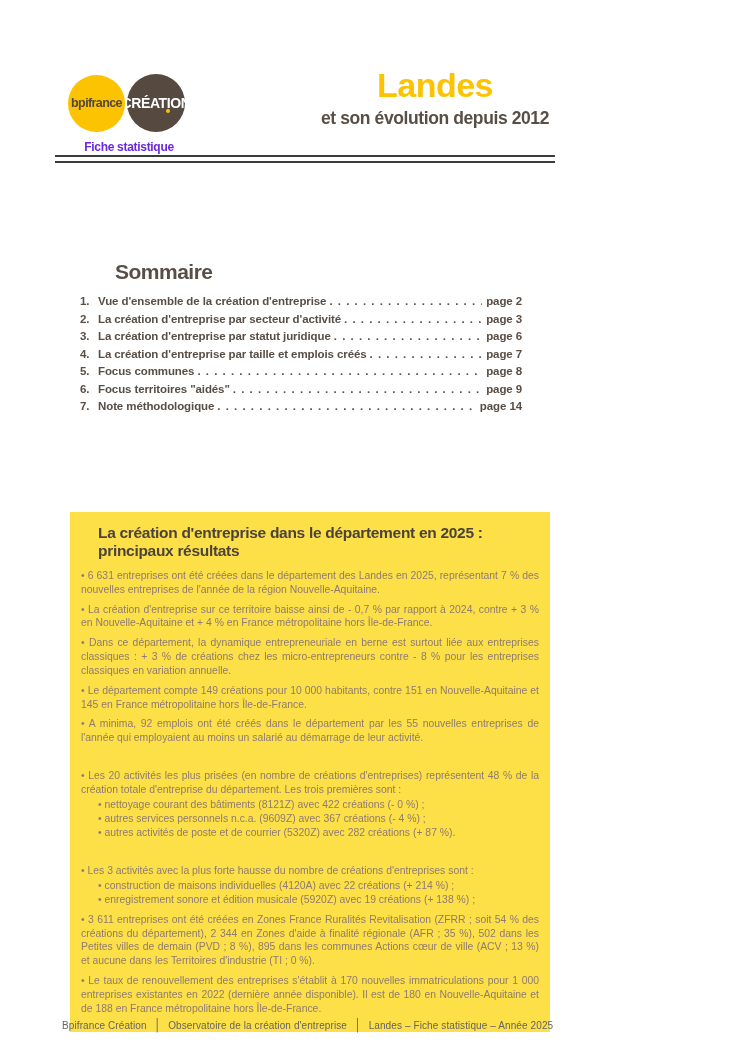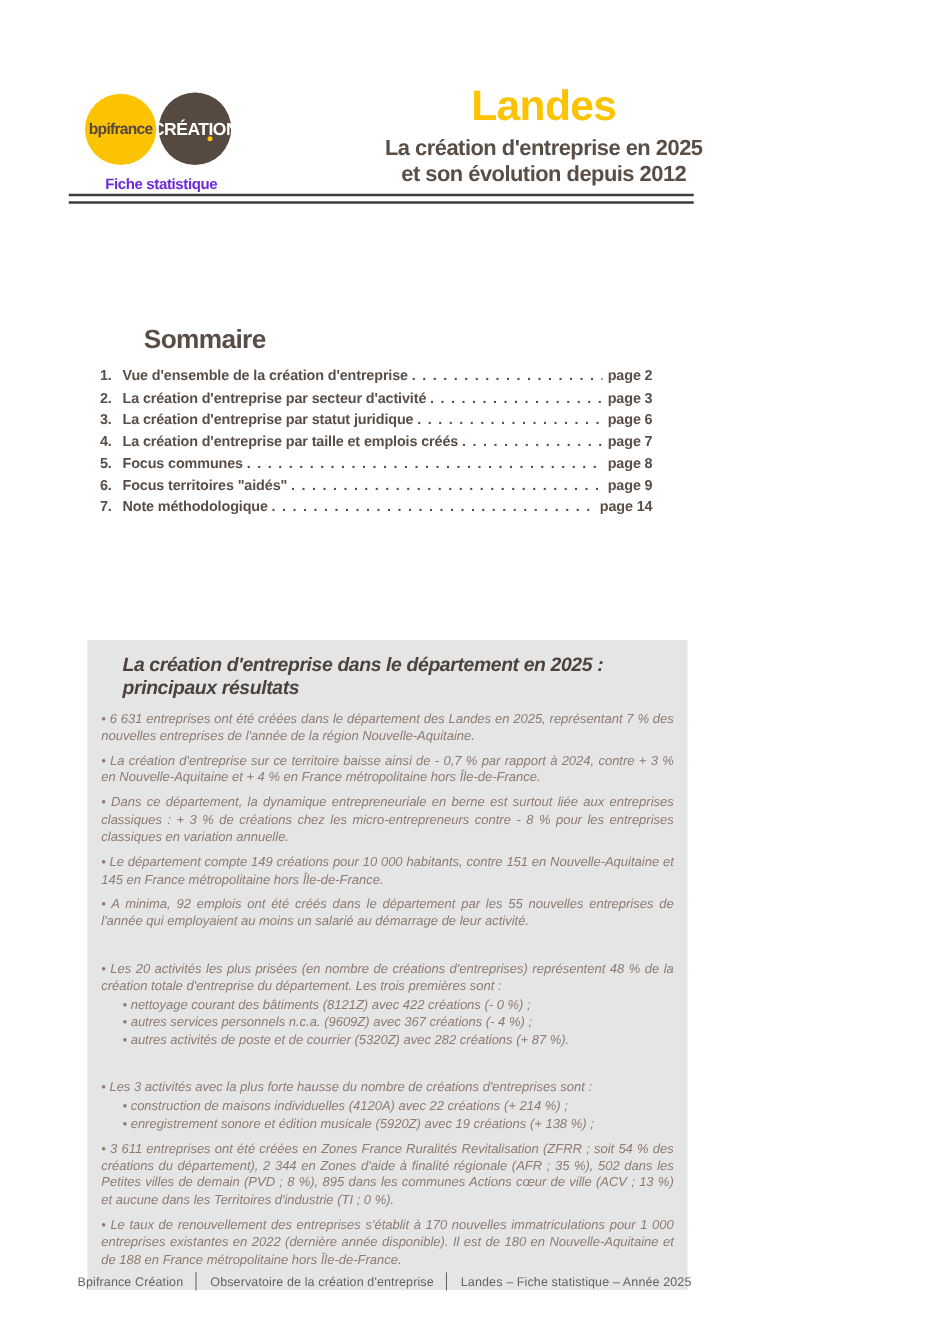--- a/index.html
+++ b/index.html
@@ -77,21 +77,21 @@
     flex:1 1 auto; overflow:hidden; white-space:nowrap; letter-spacing:1px;
   }
   .toc-leader::after {
     content:". . . . . . . . . . . . . . . . . . . . . . . . . . . . . . . . . . . . . . . . . . . . . . . . . . . . . . . . . . . . . . . . . . . . . . . . . . . . . . . . . . . .";
   }
   .toc-page { flex:0 0 auto; white-space:nowrap; padding-left:4px; }
 
   
   .results-box {
     position:absolute; top:512px; left:70px; right:60px;
-    background:#e5e5e5; padding:9px 11px 10px 11px; box-sizing:border-box;font-style:italic;
+    background:#fde047; padding:9px 11px 10px 11px; box-sizing:border-box;
   }
   .box-title {
     font-size:15.5px; font-weight:bold; color:#4c433c; letter-spacing:-0.3px;
     margin:3px 0 9px 17px;
   }
   .box-para {
     font-size:10.4px; color:#8e7b71; line-height:1.33;
     text-align:justify; margin-bottom:6px;
   }
   .box-sub {
@@ -122,21 +122,20 @@
         <span>CRÉATION</span>
         <span class="creation-dot"></span>
       </div>
     </div>
     <div class="logo-tagline">Fiche statistique</div>
   </div>
 
   <div class="title-block">
     <div class="doc-region">Landes</div>
     <div class="doc-subtitle">
-      <div>La création d'entreprise en 2025</div>
       <div>et son évolution depuis 2012</div>
     </div>
   </div>
 
   <div class="double-rule"></div>
 
   <div class="toc-heading">Sommaire</div>
   <div class="toc">
     <div class="toc-row">
       <span class="toc-num">1.</span>

